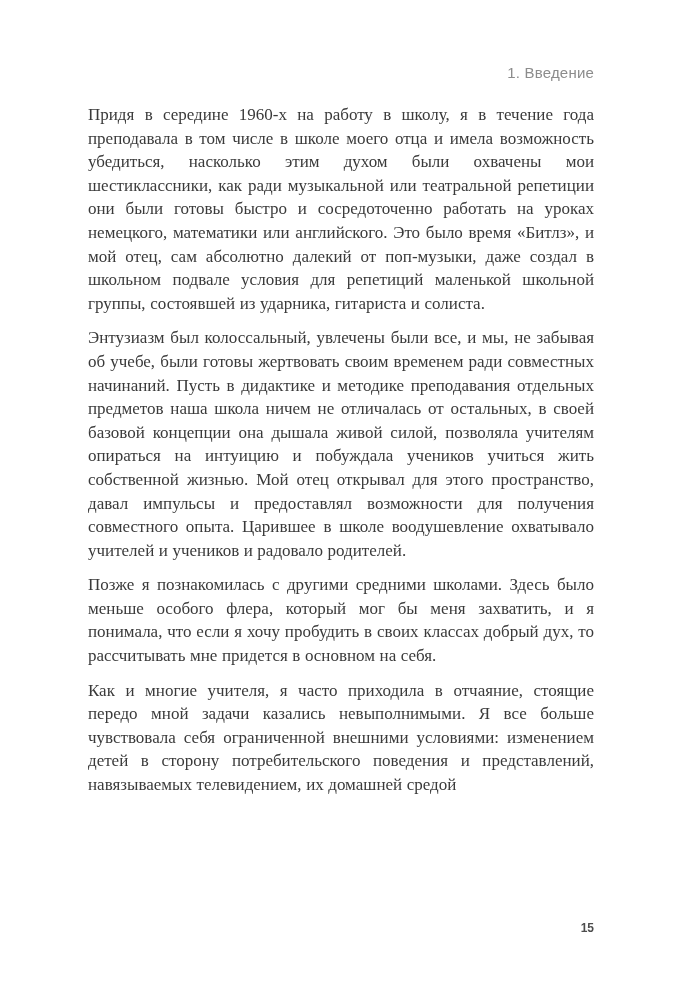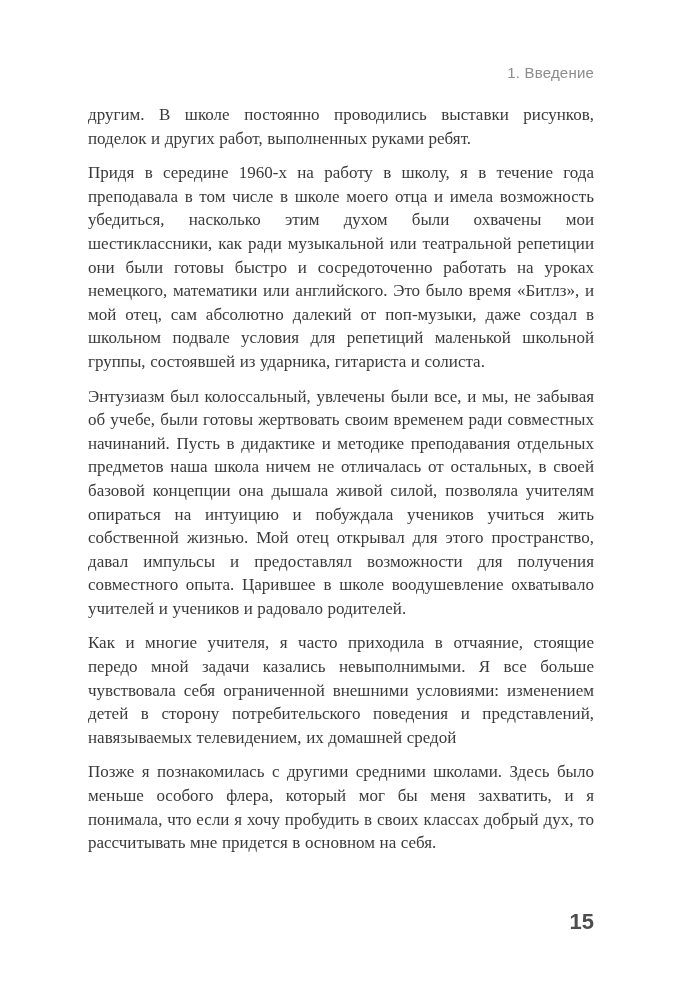--- a/index.html
+++ b/index.html
@@ -41,33 +41,32 @@
     word-spacing: 0.3px;
   }
   .content p.para:last-child {
     margin-bottom: 0;
   }
   .page-number {
     position: absolute;
     bottom: 66px;
     right: 88px;
     font-family: "Liberation Sans", sans-serif;
-    font-size: 22px;
+    font-size: 12px;
     font-weight: 600;
     color: #4d4d4d;
   }
 </style>
 </head>
 <body>
 
 <div class="page">
   <div class="running-header">1. Введение</div>
 
   <div class="content">
-      <p class="para">другим. В школе постоянно проводились выставки рисунков, поделок и других работ, выполненных руками ребят.</p>
       <p class="para">Придя в середине 1960-х на работу в школу, я в течение года преподавала в том числе в школе моего отца и имела возможность убедиться, насколько этим духом были охвачены мои шестиклассники, как ради музыкальной или театральной репетиции они были готовы быстро и сосредоточенно работать на уроках немецкого, математики или английского. Это было время «Битлз», и мой отец, сам абсолютно далекий от поп-музыки, даже создал в школьном подвале условия для репетиций маленькой школьной группы, состоявшей из ударника, гитариста и солиста.</p>
       <p class="para">Энтузиазм был колоссальный, увлечены были все, и мы, не забывая об учебе, были готовы жертвовать своим временем ради совместных начинаний. Пусть в дидактике и методике преподавания отдельных предметов наша школа ничем не отличалась от остальных, в своей базовой концепции она дышала живой силой, позволяла учителям опираться на интуицию и побуждала учеников учиться жить собственной жизнью. Мой отец открывал для этого пространство, давал импульсы и предоставлял возможности для получения совместного опыта. Царившее в школе воодушевление охватывало учителей и учеников и радовало родителей.</p>
+      <p class="para">Позже я познакомилась с другими средними школами. Здесь было меньше особого флера, который мог бы меня захватить, и я понимала, что если я хочу пробудить в своих классах добрый дух, то рассчитывать мне придется в основном на себя.</p>
       <p class="para">Как и многие учителя, я часто приходила в отчаяние, стоящие передо мной задачи казались невыполнимыми. Я все больше чувствовала себя ограниченной внешними условиями: изменением детей в сторону потребительского поведения и представлений, навязываемых телевидением, их домашней средой</p>
-      <p class="para">Позже я познакомилась с другими средними школами. Здесь было меньше особого флера, который мог бы меня захватить, и я понимала, что если я хочу пробудить в своих классах добрый дух, то рассчитывать мне придется в основном на себя.</p>
     </div>
 
   <div class="page-number">15</div>
 </div>
 
 </body></html>

